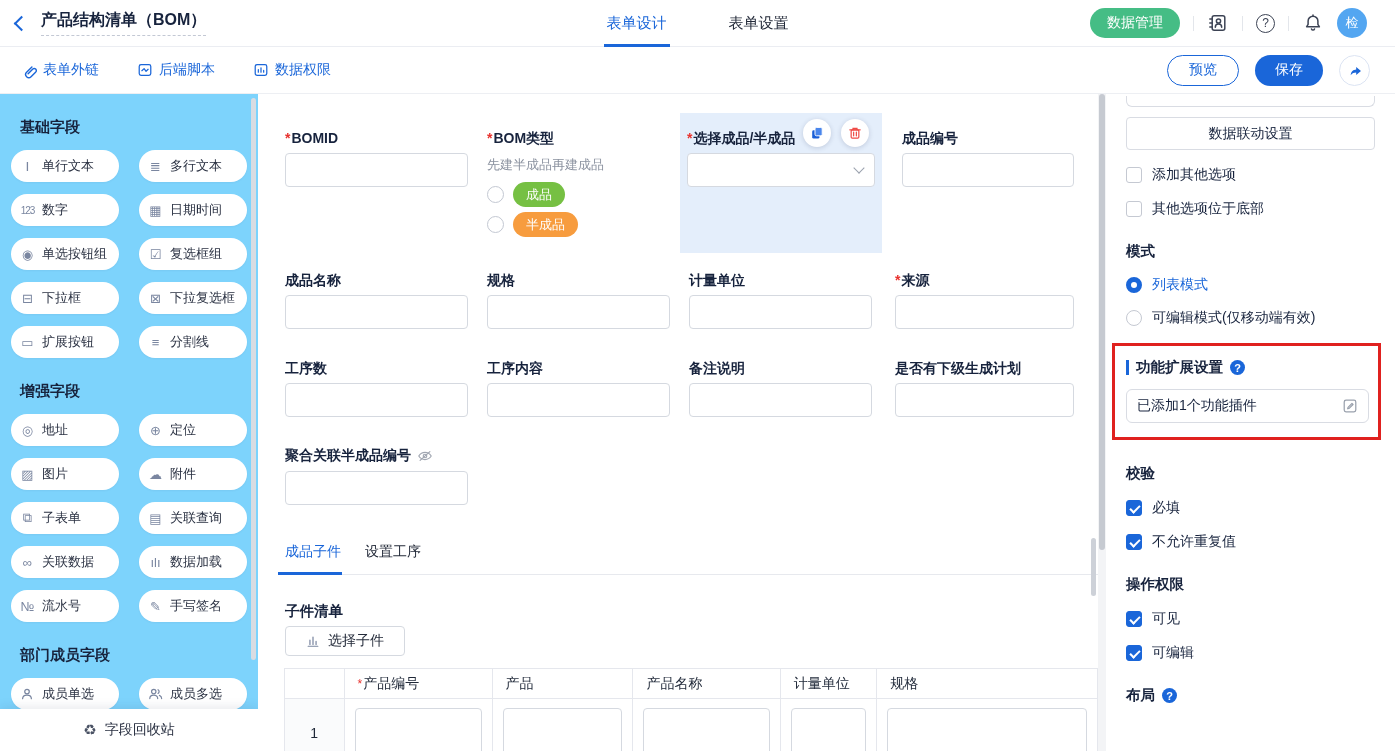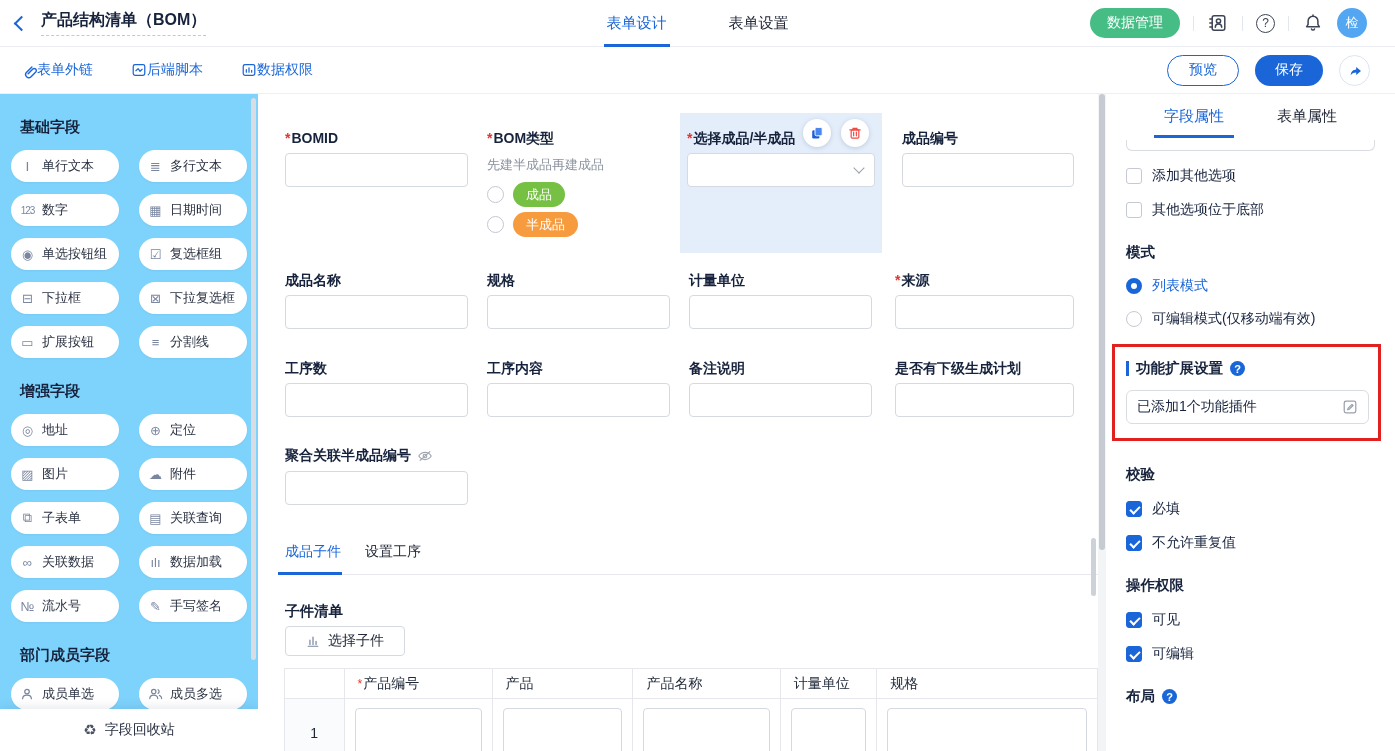--- a/index.html
+++ b/index.html
@@ -17,21 +17,21 @@
 .ttab.active::after{content:"";position:absolute;left:-3px;right:-3px;bottom:0;height:3px;background:#1a66d9}
 .top-right{margin-left:auto;display:flex;align-items:center;gap:13px}
 .btn-green{height:30px;padding:0 17px;border-radius:16px;background:#45bd85;color:#fff;border:none;font-size:14px;cursor:pointer;font-family:inherit}
 .vsep{width:1px;height:15px;background:#e3e6eb}
 .hicon{display:flex;align-items:center;justify-content:center;width:22px;height:22px;cursor:pointer}
 .help-circle{width:19px;height:19px;border:1.5px solid #3c4354;border-radius:50%;display:flex;align-items:center;justify-content:center;font-size:12px;color:#3c4354;cursor:pointer}
 .avatar{width:30px;height:30px;border-radius:50%;background:#53a6f1;color:#fff;display:flex;align-items:center;justify-content:center;font-size:13px;cursor:pointer}
 
 
 .subbar{position:absolute;top:47px;left:0;right:0;height:47px;background:#fff;border-bottom:1px solid #edeff3;display:flex;align-items:center;padding:0 25px 0 20px;z-index:5}
-.slink{display:flex;align-items:center;color:#1a66d9;font-size:14px;margin-right:38px;cursor:pointer}
+.slink{display:flex;align-items:center;gap:6px;color:#1a66d9;font-size:14px;margin-right:38px;cursor:pointer}
 .sub-right{margin-left:auto;display:flex;gap:16px}
 .btn-preview{height:31px;padding:0 21px;border-radius:16px;border:1px solid #1a66d9;color:#1a66d9;background:#fff;font-size:14px;cursor:pointer;font-family:inherit}
 .btn-save{height:31px;padding:0 20px;border-radius:16px;background:#1a66d9;color:#fff;border:none;font-size:14px;cursor:pointer;font-family:inherit}
 .btn-share{width:31px;height:31px;border-radius:50%;border:1px solid #dce4f3;background:#fff;display:flex;align-items:center;justify-content:center;cursor:pointer}
 
 
 .bodywrap{position:absolute;top:94px;left:0;right:0;bottom:0;display:flex}
 
 
 .sidebar{width:258px;background:#7dd3fc;position:relative;overflow:hidden;flex:none}
@@ -443,26 +443,23 @@
         </table>
 
       <span class="cv-thumb"></span>
     </main>
 
     <div class="divider">
       <div class="thumb"></div>
     </div>
 
     <aside class="panel">
-      <div class="p-tabs">
-        <span class="ptab active">字段属性</span>
-        <span class="ptab">表单属性</span>
-      </div>
 
       <div class="partial-input"></div>
+      <button class="btn-datalink">数据联动设置</button>
 
       <div class="cb-row">
         <span class="cb"></span>
         <span>添加其他选项</span>
       </div>
       <div class="cb-row">
         <span class="cb"></span>
         <span>其他选项位于底部</span>
       </div>
 

